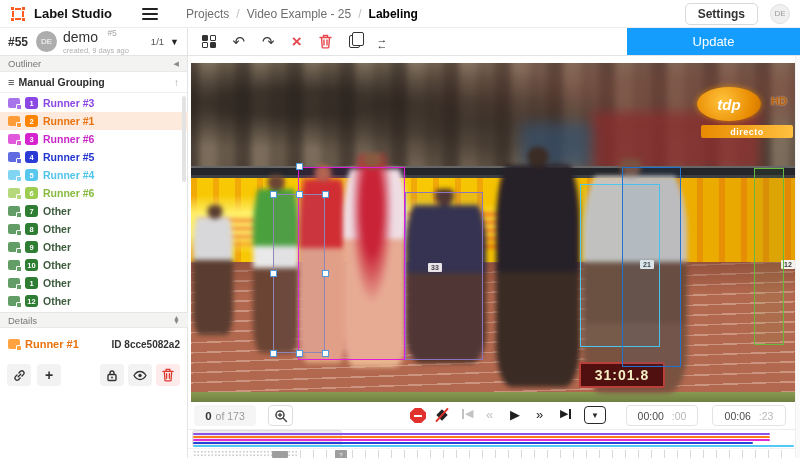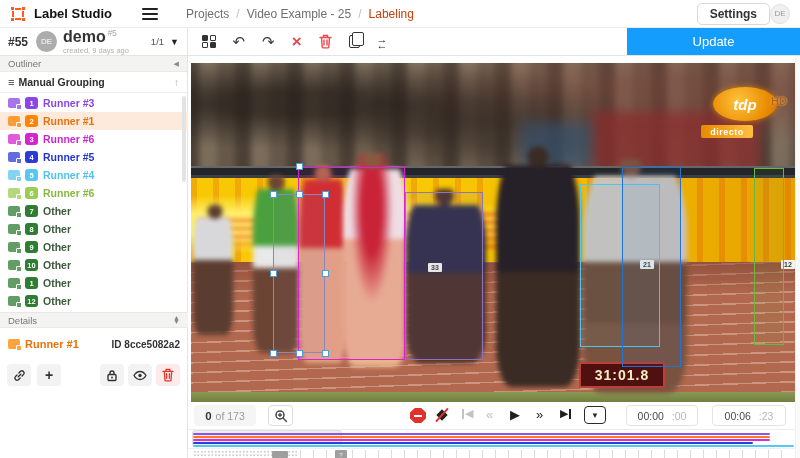--- a/index.html
+++ b/index.html
@@ -8,36 +8,36 @@
 
   
   .topbar { position:absolute; left:0; top:0; width:800px; height:28px; border-bottom:1px solid #ececec;
             display:flex; align-items:center; padding:0 10px; gap:8px; background:#fff; z-index:20; }
   .logo-mark { width:16px; height:16px; position:relative; flex:0 0 auto; }
   .app-name { font-size:13px; font-weight:bold; color:#111; margin-right:22px; }
   .hamburger { width:16px; display:flex; flex-direction:column; gap:3px; margin-right:20px; cursor:pointer; }
   .hamburger i { display:block; height:2px; background:#222; border-radius:1px; }
   .crumbs { display:flex; align-items:center; gap:7px; font-size:12px; color:#6f6f6f; }
   .crumbs .sep { color:#c0c0c0; }
-  .crumbs .current { color:#c2410c; font-weight:normal; }
-  .topbar-right { margin-left:auto; display:flex; align-items:center; }
+  .crumbs .current { color:#000000; font-weight:bold; }
+  .topbar-right { margin-left:auto; display:flex; align-items:center; gap:12px; }
   .settings-btn { border:1px solid #d9d9d9; border-radius:5px; background:#fff; padding:3px 12px;
                   font-size:12px; font-weight:bold; color:#333; cursor:pointer; }
   .avatar-sm { width:20px; height:20px; border-radius:50%; background:#f0f0f0; border:1px solid #e0e0e0;
                color:#9a9a9a; font-size:8px; display:flex; align-items:center; justify-content:center; }
 
   
   .taskbar { position:absolute; left:0; top:28px; width:800px; height:28px; border-bottom:1px solid #e4e4e4;
              display:flex; align-items:stretch; background:#fff; z-index:19; }
   .task-info { width:188px; border-right:1px solid #e4e4e4; display:flex; align-items:center; padding:0 8px; gap:6px; }
   .task-num { font-size:12px; font-weight:bold; color:#333; margin-right:2px; }
   .avatar-user { width:21px; height:21px; border-radius:50%; background:#adadad; color:#fff; font-size:8px;
                  display:flex; align-items:center; justify-content:center; flex:0 0 auto; }
   .user-block { line-height:1; position:relative; flex:1; }
-  .user-name { font-size:16px; font-weight:bold; color:#333; }
+  .user-name { font-size:14px; font-weight:normal; color:#333; }
   .anno-num { font-size:8.5px; color:#a5a5a5; position:absolute; right:28px; top:0; }
   .created { font-size:7.5px; color:#b0b0b0; margin-top:2px; white-space:nowrap; }
   .pager { font-size:9.5px; color:#555; }
   .caret-dn { font-size:9px; color:#222; cursor:pointer; }
   .canvas-tools { display:flex; align-items:center; gap:17px; padding:0 14px; }
   .tool { cursor:pointer; display:flex; align-items:center; justify-content:center; color:#3a3a3a; }
   .grid-ic { display:grid; grid-template-columns:6px 6px; grid-template-rows:6px 6px; gap:1.5px; }
   .grid-ic i { border:1.4px solid #333; border-radius:1px; }
   .grid-ic i.f { background:#333; }
   .u-arrow { font-size:15px; color:#3a3a3a; line-height:1; }
@@ -136,26 +136,26 @@
                     linear-gradient(#0000 0 18px, #262028 18px 52%, #3a2b24 52%); }
   .rf7 { left:392px; top:96px;  width:104px; height:234px;
          background:radial-gradient(circle at 46% 3%, #7a5340 0 10px, transparent 11px),
                     linear-gradient(#0000 0 17px, #c9c2bd 17px 44%, #6e4a38 44% 70%, #7a5340 70%); }
   .rf8 { left:548px; top:98px;  width:58px;  height:232px;
          background:radial-gradient(circle at 50% 4%, #c8a26a 0 8px, transparent 9px),
                     linear-gradient(#0000 0 15px, #a8973c 15px 55%, #b59а6a 55%, #c8a26a 55%); }
   .bib { position:absolute; background:#f4f2ec; color:#3a3a3a; font-size:7px; font-weight:bold;
          padding:1px 3px; border-radius:1px; z-index:3; }
   .tv-logo { position:absolute; left:502px; top:22px; width:100px; height:58px; z-index:3; }
-  .tv-oval { position:absolute; left:20px; top:2px; width:64px; height:34px; border-radius:50%;
+  .tv-oval { position:absolute; left:4px; top:2px; width:64px; height:34px; border-radius:50%;
              background:radial-gradient(circle at 40% 40%, #ffc23a, #e88a00 70%, #c86f00);
              display:flex; align-items:center; justify-content:center;
              color:#fff; font-size:15px; font-weight:bold; font-style:italic; box-shadow:0 0 6px rgba(230,140,0,.8); }
   .tv-hd { position:absolute; right:6px; top:10px; color:#b85c10; font-size:11px; font-weight:bold; text-shadow:0 0 2px #ffda9a; }
-  .tv-sub { position:absolute; left:8px; top:40px; width:52px; height:13px; border-radius:2px;
+  .tv-sub { position:absolute; left:8px; top:40px; width:92px; height:13px; border-radius:2px;
             background:linear-gradient(90deg,#e88a00,#ffc040); color:#fff; font-size:9px; font-weight:bold;
             display:flex; align-items:center; justify-content:center; letter-spacing:.5px; }
   .race-clock { position:absolute; left:388px; top:299px; width:86px; height:26px; background:#50100f;
                 border:2px solid #b84038; border-radius:2px; display:flex; align-items:center; justify-content:center;
                 color:#f5efc4; font-size:14px; font-weight:bold; z-index:3; letter-spacing:1px; }
   .overlay { position:absolute; left:0; top:0; width:606px; height:339px; z-index:5; }
   .vbox { position:absolute; border:1.5px solid; }
   .handle { position:absolute; width:7px; height:7px; background:#fff; border:1px solid #4f9bd9; z-index:6; }
 
   

